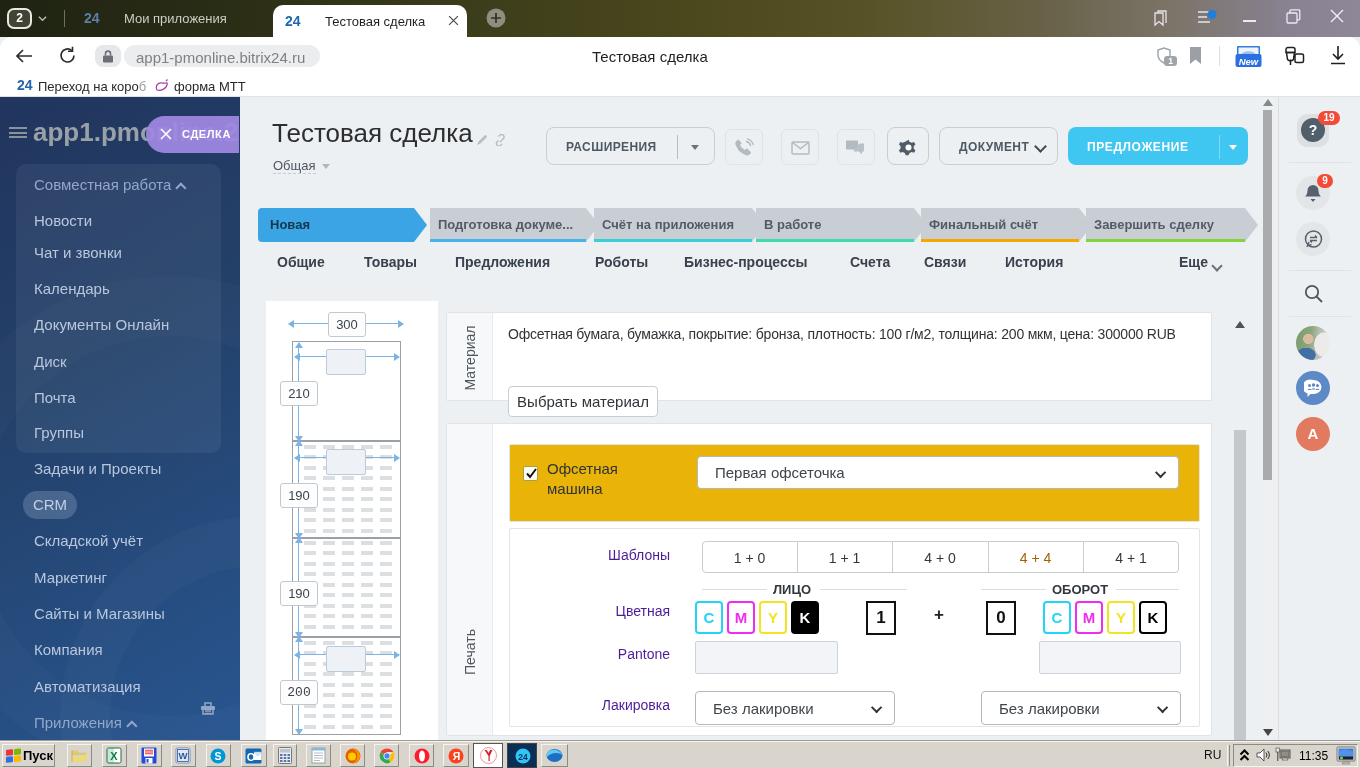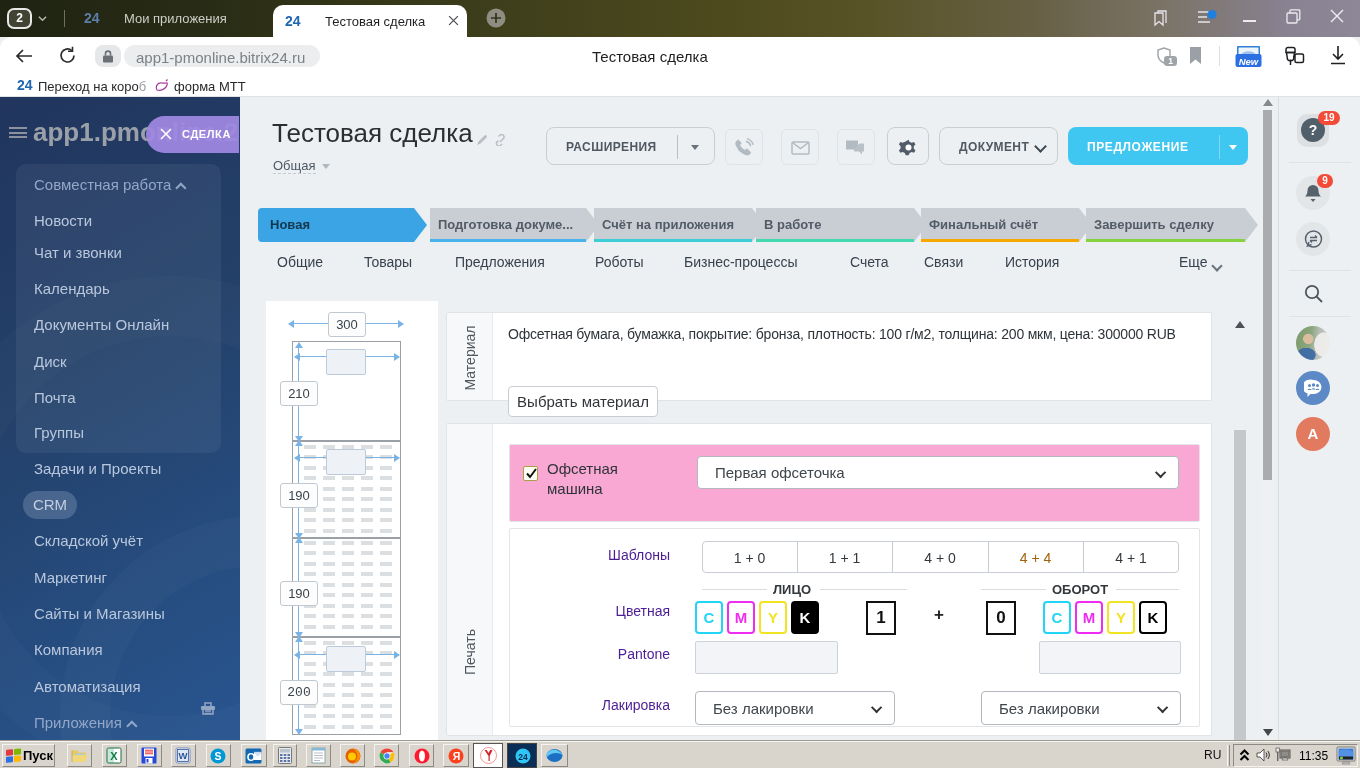--- a/index.html
+++ b/index.html
@@ -32,21 +32,21 @@
 
 
 .dealpill { position:absolute; left:146px; top:20px; width:93px; height:37px; background:rgba(159,136,226,0.93); border-radius:19px 0 0 19px; color:#fff; }
 
 
 .h1 { position:absolute; left:272px; font-size:26px; color:#2c2e30; }
 .stage { position:absolute; top:100px; height:38px; font-size:13px; font-weight:bold; color:#525b66;margin-top:12px; }
 .stage .lbl { position:absolute; left:8px; top:9px; white-space:nowrap; }
 .stage .body { position:absolute; left:0; top:0; height:34px; background:#c9ced5; }
 .stage .tip { position:absolute; top:0; width:0; height:0; border-top:17px solid transparent; border-bottom:17px solid transparent; border-left:13px solid #c9ced5; }
-.tabs { position:absolute; top:158px; font-size:14px; font-weight:normal; color:#38414d; }
+.tabs { position:absolute; top:158px; font-size:14px; font-weight:bold; color:#38414d; }
 
 
 .card { position:absolute; background:#fff; border:1px solid #e0e4e7; border-radius:2px; }
 .cardstrip { position:absolute; left:0; top:0; bottom:0; width:46px; background:#f7f8f9; border-right:1px solid #e9ecef; }
 .vlabel { position:absolute; transform:rotate(-90deg); transform-origin:center; font-size:14px; color:#4e565e; white-space:nowrap; }
 
 .btn { position:absolute; background:#fff; border:1px solid #c7cdd3; border-radius:4px; color:#4e5861; }
 .hbtn { border-radius:8px !important; border-color:#c9ced3 !important; background:transparent !important; }
 .numbox { position:absolute; width:38px; height:25px; background:#fdfdfe; border:1px solid #c0c9d2; border-radius:3px; font-size:13px; color:#3c434a; text-align:center; line-height:23px; z-index:5; }
 .smallbox { position:absolute; left:326px; width:40px; height:26px; background:#eef2f7; border:1px solid #bccbdb; border-radius:2px; z-index:4; }
@@ -346,21 +346,21 @@
       <div class="cardstrip"></div>
       <div class="vlabel" style="left:-18px;top:37px;width:82px;text-align:center;">Материал</div>
       <div style="position:absolute;left:61px;top:13px;font-size:14px;letter-spacing:-0.2px;color:#2f3439;white-space:nowrap;">Офсетная бумага, бумажка, покрытие: бронза, плотность: 100 г/м2, толщина: 200 мкм, цена: 300000 RUB</div>
       <div class="btn" style="left:61px;top:41px;width:150px;height:31px;font-size:15px;color:#30353a;text-align:center;line-height:29px;margin-top:32px;">Выбрать материал</div>
     </div>
 
     <div class="card" style="left:446px;top:327px;width:766px;height:313px;">
       <div class="cardstrip"></div>
       <div class="vlabel" style="left:-18px;top:220px;width:82px;text-align:center;">Печать</div>
 
-      <div style="position:absolute;left:62px;top:20px;width:691px;height:78px;background:#f9a8d4;border:1px solid #e1e5e8;border-radius:2px;">
+      <div style="position:absolute;left:62px;top:20px;width:691px;height:78px;background:#eab308;border:1px solid #e1e5e8;border-radius:2px;">
         <div style="position:absolute;left:13px;top:21px;width:15px;height:15px;background:#fdfdf4;border:1px solid #a8a045;border-radius:2px;"></div>
         <svg style="position:absolute;left:15px;top:22px;width:13px;height:13px;" viewBox="0 0 13 13">
             <path d="M2 6.5 L5 10 L11 2" fill="none" stroke="#111" stroke-width="2"></path>
           </svg>
         <div style="position:absolute;left:37px;top:14px;font-size:15px;color:#2f3439;line-height:20px;">Офсетная<br>машина</div>
         <div class="sel" style="left:187px;top:11px;width:482px;height:33px;">
             <span style="position:absolute;left:17px;top:7px;">Первая офсеточка</span>
             <span class="sarr"></span>
           </div>
       </div>

